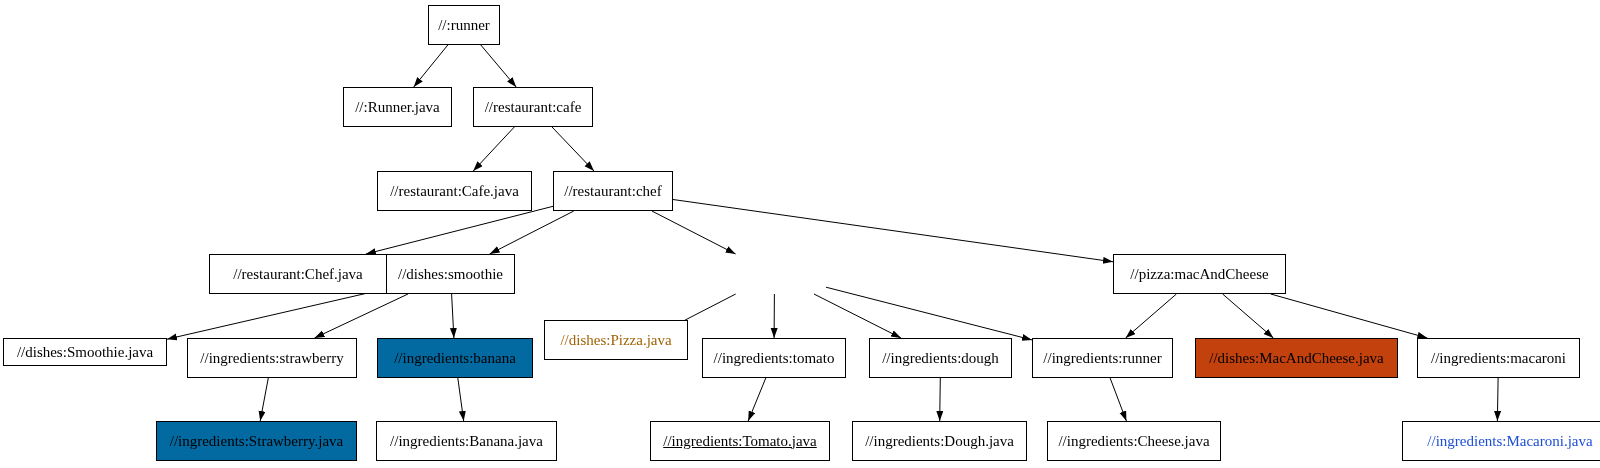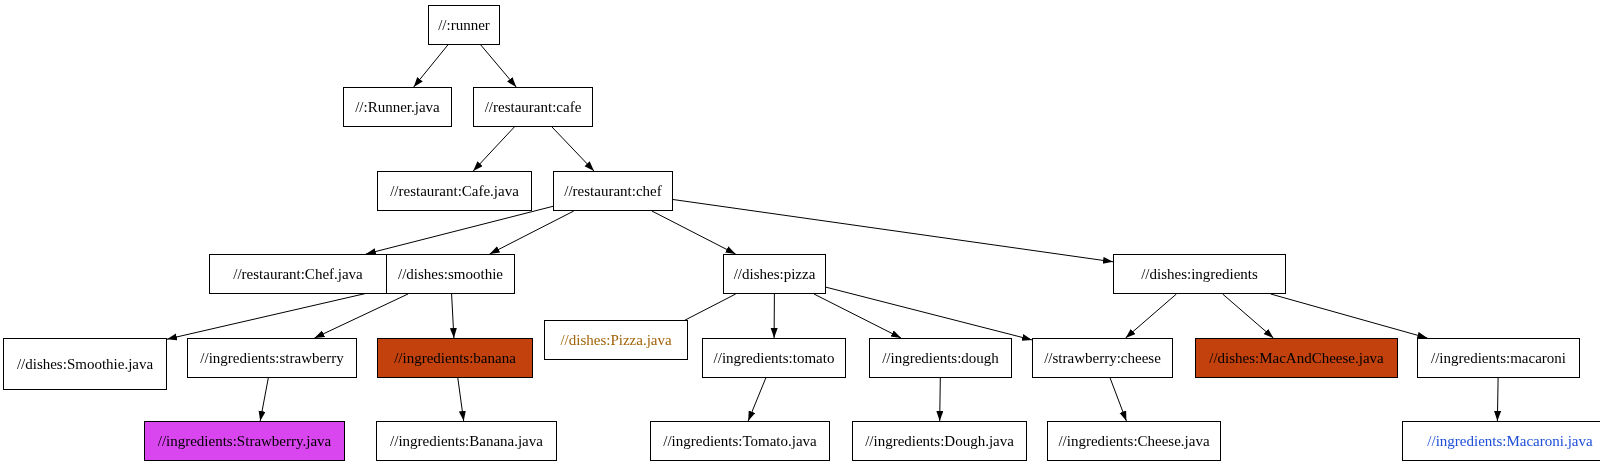--- a/index.html
+++ b/index.html
@@ -72,30 +72,29 @@
       <line x1="1498.1" y1="378.0" x2="1497.4" y2="421.0" stroke="#000000" stroke-width="1" marker-end="url(#arrowhead)"></line>
     </svg>
 
 <div class="node" style="left: 428px; top: 5px; width: 72px; height: 40px; background: rgb(255, 255, 255); border-color: rgb(0, 0, 0); color: rgb(0, 0, 0);">//:runner</div>
     <div class="node" style="left: 343px; top: 87px; width: 109px; height: 40px; background: rgb(255, 255, 255); border-color: rgb(0, 0, 0); color: rgb(0, 0, 0);">//:Runner.java</div>
     <div class="node" style="left: 473px; top: 87px; width: 120px; height: 40px; background: rgb(255, 255, 255); border-color: rgb(0, 0, 0); color: rgb(0, 0, 0);">//restaurant:cafe</div>
     <div class="node" style="left: 377px; top: 171px; width: 155px; height: 40px; background: rgb(255, 255, 255); border-color: rgb(0, 0, 0); color: rgb(0, 0, 0);">//restaurant:Cafe.java</div>
     <div class="node" style="left: 553px; top: 171px; width: 120px; height: 40px; background: rgb(255, 255, 255); border-color: rgb(0, 0, 0); color: rgb(0, 0, 0);">//restaurant:chef</div>
     <div class="node" style="left: 209px; top: 254px; width: 178px; height: 40px; background: rgb(255, 255, 255); border-color: rgb(0, 0, 0); color: rgb(0, 0, 0);">//restaurant:Chef.java</div>
     <div class="node" style="left: 386px; top: 254px; width: 129px; height: 40px; background: rgb(255, 255, 255); border-color: rgb(0, 0, 0); color: rgb(0, 0, 0);">//dishes:smoothie</div>
-    <div class="node" style="left: 723px; top: 254px; width: 103px; height: 40px; background: rgb(255, 255, 255); border-color: rgb(0, 0, 0); color: rgb(0, 0, 0);">//dishes:pizza</div>
-    <div class="node" style="left: 1113px; top: 254px; width: 173px; height: 40px; background: rgb(255, 255, 255); border-color: rgb(0, 0, 0); color: rgb(0, 0, 0);">//dishes:ingredients</div>
-    <div class="node" style="left: 3px; top: 338px; width: 164px; height: 52px; background: rgb(255, 255, 255); border-color: rgb(0, 0, 0); color: rgb(0, 0, 0);">//dishes:Smoothie.java</div>
+    <div class="node" style="left: 1113px; top: 254px; width: 173px; height: 40px; background: rgb(255, 255, 255); border-color: rgb(0, 0, 0); color: rgb(0, 0, 0);">//pizza:macAndCheese</div>
+    <div class="node" style="left: 3px; top: 338px; width: 164px; height: 28px; background: rgb(255, 255, 255); border-color: rgb(0, 0, 0); color: rgb(0, 0, 0);">//dishes:Smoothie.java</div>
     <div class="node" style="left: 187px; top: 338px; width: 170px; height: 40px; background: rgb(255, 255, 255); border-color: rgb(0, 0, 0); color: rgb(0, 0, 0);">//ingredients:strawberry</div>
-    <div class="node" style="left: 377px; top: 338px; width: 156px; height: 40px; background: #c2410c; border-color: rgb(0, 0, 0); color: rgb(0, 0, 0);">//ingredients:banana</div>
+    <div class="node" style="left: 377px; top: 338px; width: 156px; height: 40px; background: #0369a1; border-color: rgb(0, 0, 0); color: rgb(0, 0, 0);">//ingredients:banana</div>
     <div class="node" style="left: 544px; top: 320px; width: 144px; height: 40px; background: rgb(255, 255, 255); border-color: rgb(0, 0, 0); color: #a16207;">//dishes:Pizza.java</div>
     <div class="node" style="left: 702px; top: 338px; width: 144px; height: 40px; background: rgb(255, 255, 255); border-color: rgb(0, 0, 0); color: rgb(0, 0, 0);">//ingredients:tomato</div>
     <div class="node" style="left: 869px; top: 338px; width: 143px; height: 40px; background: rgb(255, 255, 255); border-color: rgb(0, 0, 0); color: rgb(0, 0, 0);">//ingredients:dough</div>
-    <div class="node" style="left: 1032px; top: 338px; width: 141px; height: 40px; background: rgb(255, 255, 255); border-color: rgb(0, 0, 0); color: rgb(0, 0, 0);">//strawberry:cheese</div>
+    <div class="node" style="left: 1032px; top: 338px; width: 141px; height: 40px; background: rgb(255, 255, 255); border-color: rgb(0, 0, 0); color: rgb(0, 0, 0);">//ingredients:runner</div>
     <div class="node" style="left: 1195px; top: 338px; width: 203px; height: 40px; background: #c2410c; border-color: rgb(0, 0, 0); color: rgb(0, 0, 0);">//dishes:MacAndCheese.java</div>
     <div class="node" style="left: 1417px; top: 338px; width: 163px; height: 40px; background: rgb(255, 255, 255); border-color: rgb(0, 0, 0); color: rgb(0, 0, 0);">//ingredients:macaroni</div>
-    <div class="node" style="left: 144px; top: 421px; width: 201px; height: 40px; background: #d946ef; border-color: rgb(0, 0, 0); color: rgb(0, 0, 0);">//ingredients:Strawberry.java</div>
+    <div class="node" style="left: 156px; top: 421px; width: 201px; height: 40px; background: #0369a1; border-color: rgb(0, 0, 0); color: rgb(0, 0, 0);">//ingredients:Strawberry.java</div>
     <div class="node" style="left: 376px; top: 421px; width: 181px; height: 40px; background: rgb(255, 255, 255); border-color: rgb(0, 0, 0); color: rgb(0, 0, 0);">//ingredients:Banana.java</div>
-    <div class="node" style="left: 650px; top: 421px; width: 180px; height: 40px; background: rgb(255, 255, 255); border-color: rgb(0, 0, 0); color: rgb(0, 0, 0);">//ingredients:Tomato.java</div>
+    <div class="node" style="left: 650px; top: 421px; width: 180px; height: 40px; background: rgb(255, 255, 255); border-color: rgb(0, 0, 0); color: rgb(0, 0, 0); text-decoration: underline;">//ingredients:Tomato.java</div>
     <div class="node" style="left: 852px; top: 421px; width: 175px; height: 40px; background: rgb(255, 255, 255); border-color: rgb(0, 0, 0); color: rgb(0, 0, 0);">//ingredients:Dough.java</div>
     <div class="node" style="left: 1047px; top: 421px; width: 174px; height: 40px; background: rgb(255, 255, 255); border-color: rgb(0, 0, 0); color: rgb(0, 0, 0);">//ingredients:Cheese.java</div>
     <div class="node" style="left: 1402px; top: 421px; width: 216px; height: 40px; background: rgb(255, 255, 255); border-color: rgb(0, 0, 0); color: #1d4ed8;">//ingredients:Macaroni.java</div>
   </div>
 
 </body></html>

